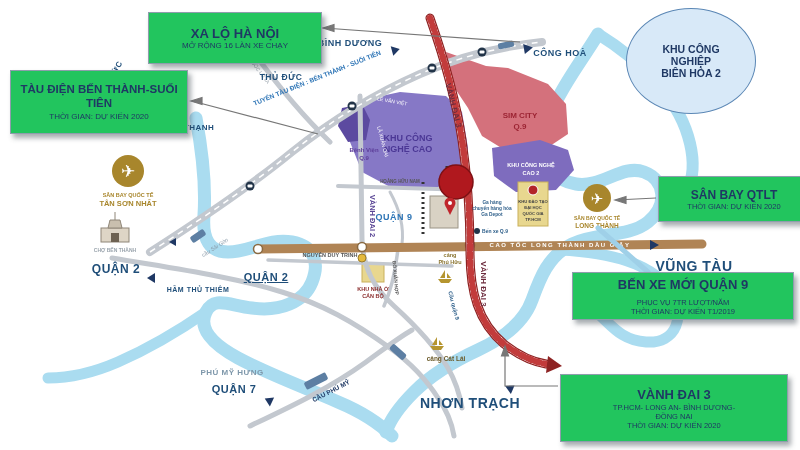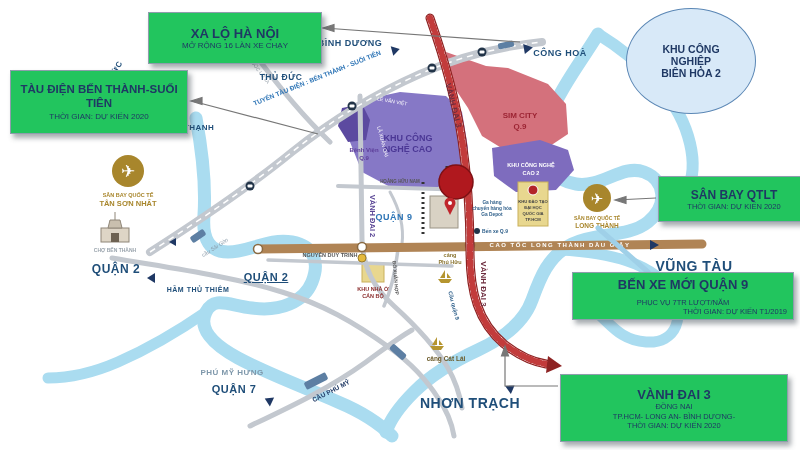--- a/index.html
+++ b/index.html
@@ -257,23 +257,23 @@
 </div>
 
 <div class="callout" style="left:658px;top:176px;width:152px;height:46px;">
   <div class="t" style="font-size:12px;">SÂN BAY QTLT</div>
   <div class="s" style="font-size:7.5px;">THỜI GIAN: DỰ KIẾN 2020</div>
 </div>
 
 <div class="callout" style="left:572px;top:272px;width:222px;height:48px;">
   <div class="t" style="font-size:13px;">BẾN XE MỚI QUẬN 9</div>
   <div class="s" style="font-size:7.5px;margin-top:6px;">PHỤC VỤ 7TR LƯỢT/NĂM</div>
-  <div class="s" style="font-size:7.5px;text-align:right;">THỜI GIAN: DỰ KIẾN T1/2019</div>
+  <div class="s" style="font-size:7.5px;">THỜI GIAN: DỰ KIẾN T1/2019</div>
 </div>
 
 <div class="callout" style="left:560px;top:374px;width:228px;height:68px;">
   <div class="t" style="font-size:13px;">VÀNH ĐAI 3</div>
+  <div class="s" style="font-size:7.5px;margin-top:1px;">TP.HCM- LONG AN- BÌNH DƯƠNG-</div>
   <div class="s" style="font-size:7.5px;">ĐỒNG NAI</div>
-  <div class="s" style="font-size:7.5px;margin-top:1px;">TP.HCM- LONG AN- BÌNH DƯƠNG-</div>
   <div class="s" style="font-size:7.5px;">THỜI GIAN: DỰ KIẾN 2020</div>
 </div>
 
 </div>
 
 </body></html>

